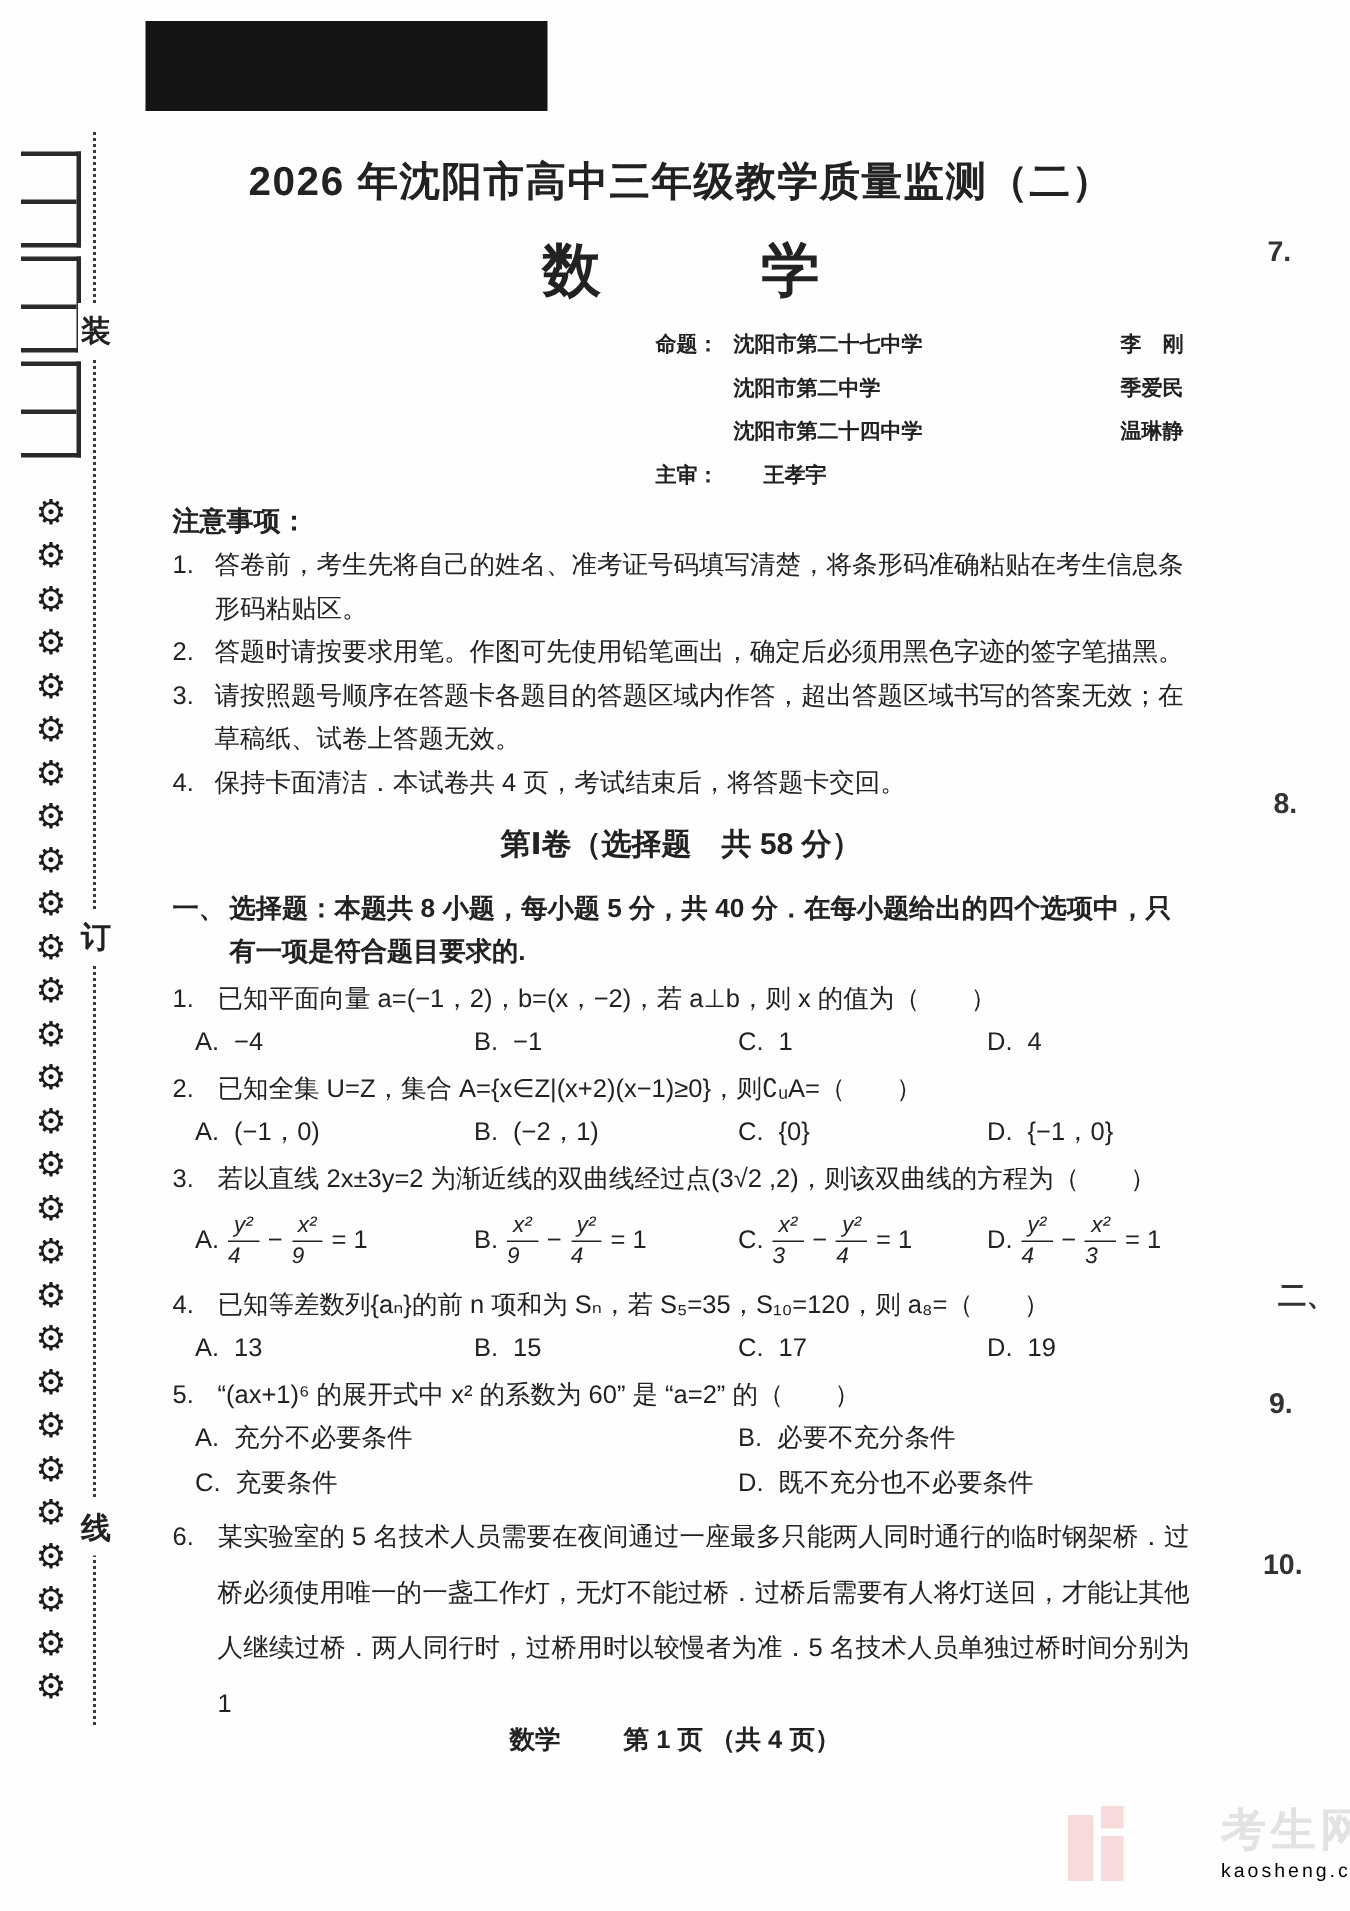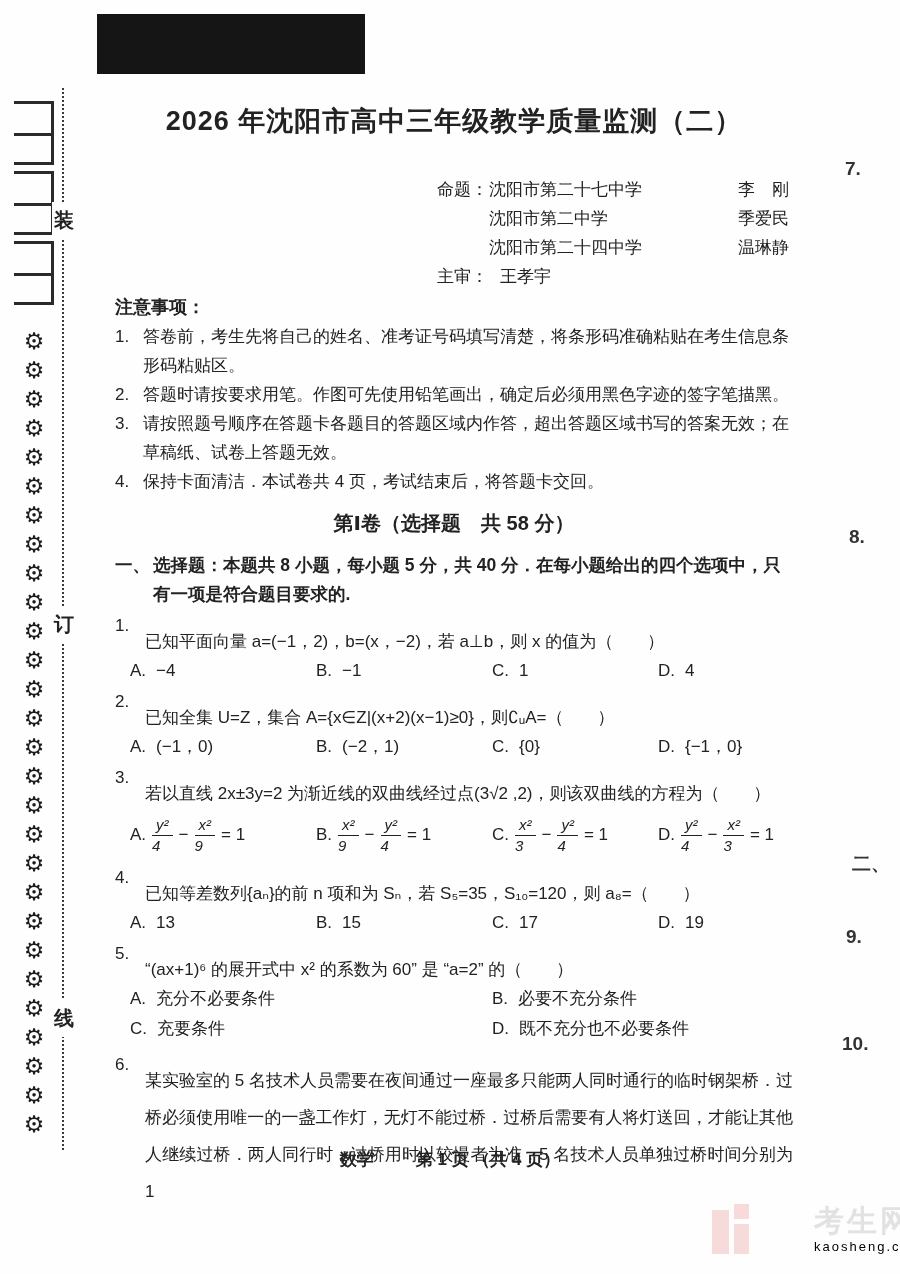--- a/index.html
+++ b/index.html
@@ -26,39 +26,39 @@
   .rf-0 { left: 845px; top: 158px; }
   .rf-1 { left: 849px; top: 526px; }
   .rf-2 { left: 852px; top: 851px; }
   .rf-3 { left: 846px; top: 926px; }
   .rf-4 { left: 842px; top: 1033px; }
 
   
   .content { position: absolute; left: 115px; top: 0; width: 678px; }
   .doc-title { margin-top: 103px; text-align: center; font-size: 27px; font-weight: bold; letter-spacing: 1px; }
   .doc-subject { margin-top: 14px; text-align: center; font-size: 39px; font-weight: bold; letter-spacing: 34px; text-indent: 34px; }
-  .credits { margin: 36px 0 0 322px; width: 352px; font-weight: normal; font-size: 17px; }
+  .credits { margin: 8px 0 0 322px; width: 352px; font-weight: bold; font-size: 14px; }
   .credit-row { display: flex; line-height: 29px; }
   .credit-label { width: 52px; }
   .credit-school { flex: 1; }
   .credit-name { width: 62px; text-align: right; }
 
   .notices-heading { margin-top: 2px; font-size: 18px; font-weight: bold; line-height: 29px; }
   .notice { display: flex; font-size: 17px; line-height: 29px; }
   .notice-no { width: 28px; flex: none; }
   .notice-text { flex: 1; }
 
   .section-header { margin-top: 11px; text-align: center; font-size: 20px; font-weight: bold; line-height: 32px; }
   .intro { display: flex; margin-top: 12px; font-size: 17.5px; font-weight: bold; line-height: 29px; }
   .intro-no { width: 38px; flex: none; }
   .intro-text { flex: 1; }
 
   .q { display: flex; font-size: 17px; line-height: 29px; margin-top: 2px; }
   .q-no { width: 30px; flex: none; }
-  .q-body { flex: 1; margin-top: 16px; }
+  .q-body { flex: 1; }
   .opts4 { display: grid; grid-template-columns: 186px 176px 166px 1fr; padding-left: 15px; font-size: 17px; line-height: 29px; }
   .opts2 { display: grid; grid-template-columns: 362px 1fr; padding-left: 15px; font-size: 17px; line-height: 30px; }
   .opt .ol { margin-right: 10px; }
   .opts-frac { display: grid; grid-template-columns: 186px 176px 166px 1fr; padding-left: 15px; font-size: 17px; align-items: center; height: 50px; margin: 2px 0 3px 0; }
   .frac-opt { display: flex; align-items: center; gap: 6px; }
   .frac { display: inline-block; font-style: italic; font-size: 15px; line-height: 1.15; }
   .frac .fn { display: block; border-bottom: 1.5px solid #222; padding: 0 4px 1px 4px; }
   .frac .fd { display: block; padding-top: 1px; }
   .q6-text { text-align: justify; line-height: 37px; }
 
@@ -132,20 +132,21 @@
 
   <span class="right-frag rf-0">7.</span>
   <span class="right-frag rf-1">8.</span>
   <span class="right-frag rf-2">二、</span>
   <span class="right-frag rf-3">9.</span>
   <span class="right-frag rf-4">10.</span>
 
   <div class="content">
 
     <div class="doc-title">2026 年沈阳市高中三年级教学质量监测（二）</div>
+    <div class="doc-subject">数　学</div>
 
     <div class="credits">
       <div class="credit-row">
         <span class="credit-label">命题：</span>
         <span class="credit-school">沈阳市第二十七中学</span>
         <span class="credit-name">李　刚</span>
       </div>
       <div class="credit-row">
         <span class="credit-label"></span>
         <span class="credit-school">沈阳市第二中学</span>

